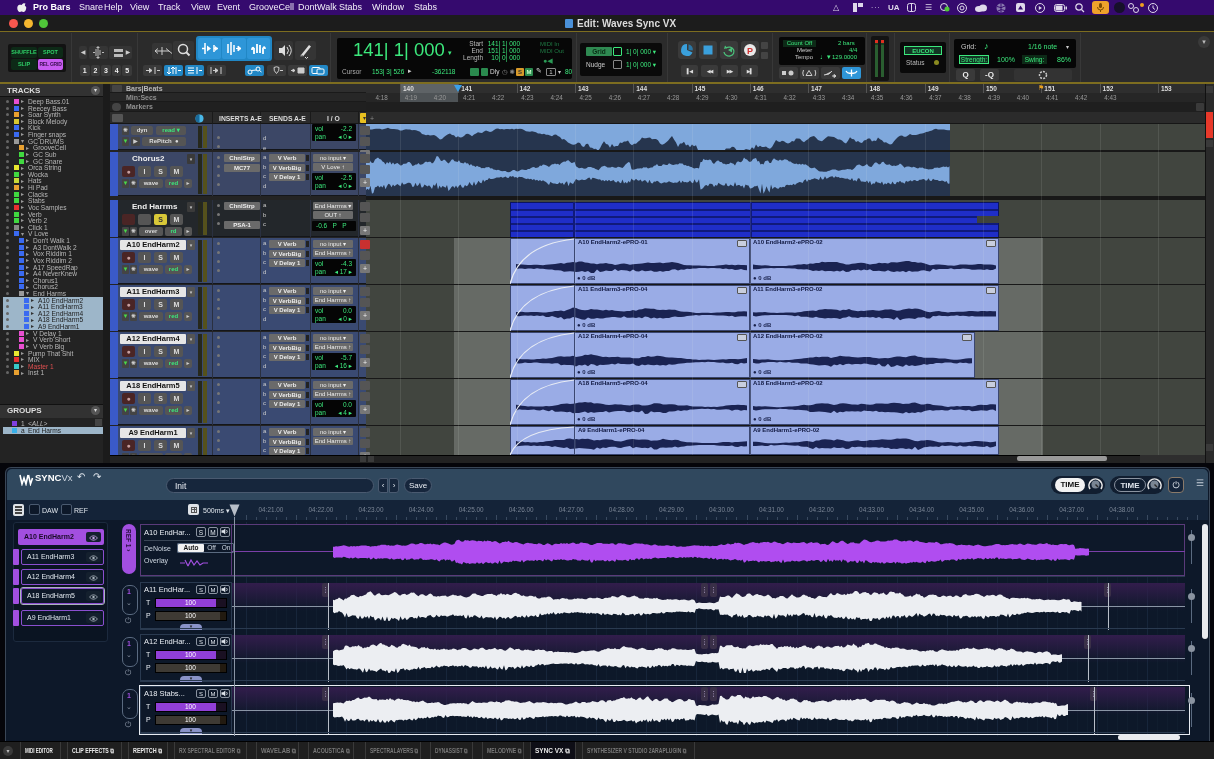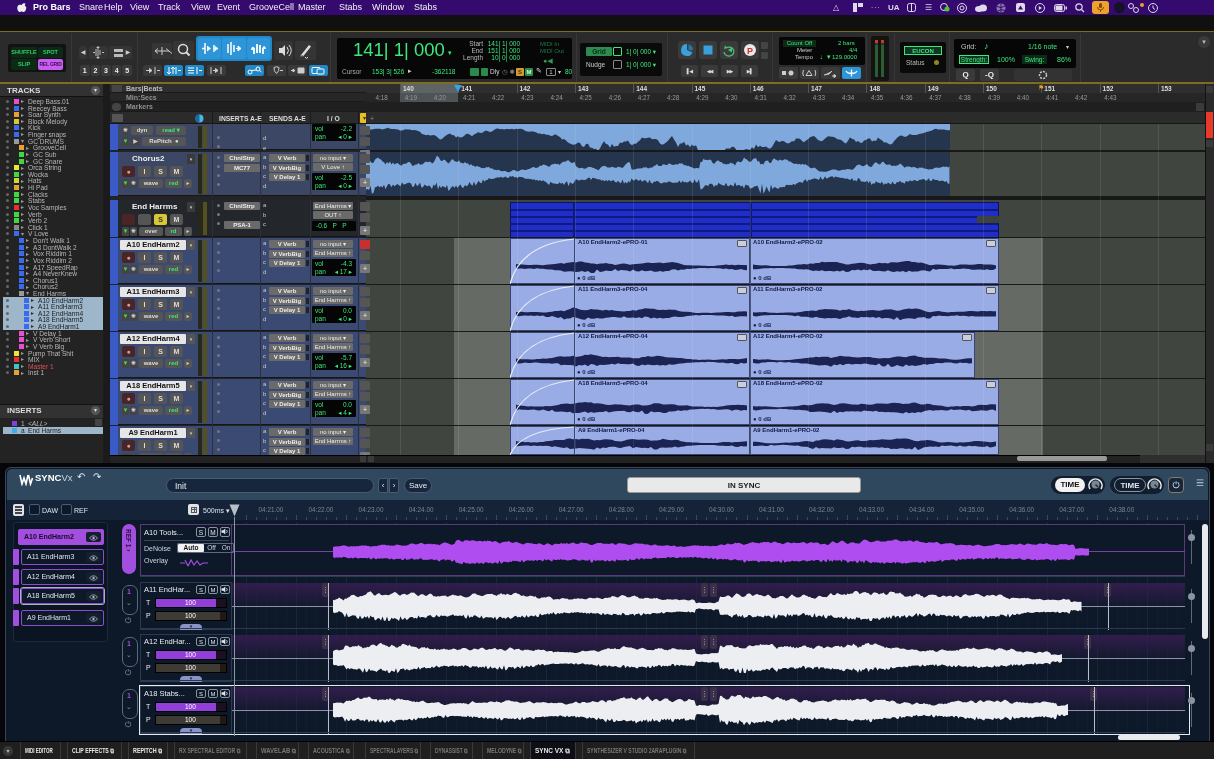--- a/index.html
+++ b/index.html
@@ -12,21 +12,21 @@
         <path d="M5,2.5 C6,1 8,1 8.6,1.8 C7.5,2.6 7.6,4 8.8,4.6 C9.6,5 9.3,7.8 8,9.3 C7.2,10.2 6.4,10.2 5.5,9.8 C4.8,9.5 4.4,9.5 3.6,9.8 C2.7,10.2 1.9,10.1 1.2,9.1 C-0.2,7.2 0,4 1.8,3 C2.7,2.5 3.8,2.6 4.6,3 Z" fill="#eee"></path>
       </svg>
       <div class="tx" style="left:33px;top:2px;color:#fff;font-size:9px;font-weight:bold;">Pro Bars</div>
       <div class="tx" style="left:79px;top:2px;color:#f2eef8;font-size:9px;">Snare</div>
       <div class="tx" style="left:104px;top:2px;color:#f2eef8;font-size:9px;">Help</div>
       <div class="tx" style="left:130px;top:2px;color:#f2eef8;font-size:9px;">View</div>
       <div class="tx" style="left:158px;top:2px;color:#f2eef8;font-size:9px;">Track</div>
       <div class="tx" style="left:191px;top:2px;color:#f2eef8;font-size:9px;">View</div>
       <div class="tx" style="left:217px;top:2px;color:#f2eef8;font-size:9px;">Event</div>
       <div class="tx" style="left:249px;top:2px;color:#f2eef8;font-size:9px;">GrooveCell</div>
-      <div class="tx" style="left:298px;top:2px;color:#f2eef8;font-size:9px;">Master</div>
+      <div class="tx" style="left:298px;top:2px;color:#f2eef8;font-size:9px;">DontWalk</div>
       <div class="tx" style="left:339px;top:2px;color:#f2eef8;font-size:9px;">Stabs</div>
       <div class="tx" style="left:372px;top:2px;color:#f2eef8;font-size:9px;">Window</div>
       <div class="tx" style="left:414px;top:2px;color:#f2eef8;font-size:9px;">Stabs</div>
       <div class="tx" style="left:833px;top:2.5px;color:#ded8ea;font-size:8px;">△</div>
       <svg class="ab" style="left:853px;top:3px;" width="10" height="9">
         <rect x="0" y="0" width="4" height="9" fill="#ded8ea"></rect>
         <rect x="5" y="0" width="5" height="4" fill="#ded8ea"></rect>
       </svg>
       <div class="tx" style="left:871px;top:1px;color:#ded8ea;font-size:8px;letter-spacing:1px;">...</div>
       <div class="tx" style="left:888px;top:2.5px;color:#ded8ea;font-size:8px;font-weight:bold;">UA</div>
@@ -76,20 +76,27 @@
       <div class="ab" style="left:1114px;top:2px;width:11px;height:11px;background:#16102a;border-radius:6px;"></div>
       <svg class="ab" style="left:1128px;top:2.5px;" width="12" height="10">
         <circle cx="3" cy="3" r="2.5" fill="none" stroke="#ded8ea"></circle>
         <circle cx="8" cy="7" r="2.5" fill="none" stroke="#ded8ea"></circle>
       </svg>
       <div class="ab" style="left:1140px;top:3px;width:4px;height:4px;background:#f0a020;border-radius:2px;"></div>
       <svg class="ab" style="left:1148px;top:2.5px;" width="10" height="10">
         <circle cx="5" cy="5" r="4.5" fill="none" stroke="#ded8ea"></circle>
         <path d="M5,2.5 L5,5 L7,6.5" stroke="#ded8ea" fill="none"></path>
       </svg>
+    </div>
+<div class="ab" style="left:0;top:15px;width:1214px;height:16px;background:#1c1c1c;">
+      <div class="ab" style="left:9px;top:4px;width:9px;height:9px;border-radius:5px;background:#f8574e;"></div>
+      <div class="ab" style="left:24px;top:4px;width:9px;height:9px;border-radius:5px;background:#f5b72f;"></div>
+      <div class="ab" style="left:39px;top:4px;width:9px;height:9px;border-radius:5px;background:#4fc639;"></div>
+      <div class="ab" style="left:565px;top:4px;width:8px;height:9px;background:#4a90d8;border-radius:1px;"></div>
+      <div class="tx" style="left:577px;top:3px;color:#dcdcdc;font-size:10px;font-weight:bold;">Edit: Waves Sync VX</div>
     </div>
 <div class="ab" style="left:0;top:31px;width:1214px;height:53px;background:#2b2b2b;border-top:1px solid #7d6d20;border-bottom:2px solid #7d6d20;overflow:hidden;">
       <div class="ab" style="left:71px;top:1px;width:1px;height:50px;background:#1c1c1c;border-right:1px solid #383838;"></div>
       <div class="ab" style="left:137px;top:1px;width:1px;height:50px;background:#1c1c1c;border-right:1px solid #383838;"></div>
       <div class="ab" style="left:330px;top:1px;width:1px;height:50px;background:#1c1c1c;border-right:1px solid #383838;"></div>
       <div class="ab" style="left:576px;top:1px;width:1px;height:50px;background:#1c1c1c;border-right:1px solid #383838;"></div>
       <div class="ab" style="left:667px;top:1px;width:1px;height:50px;background:#1c1c1c;border-right:1px solid #383838;"></div>
       <div class="ab" style="left:772px;top:1px;width:1px;height:50px;background:#1c1c1c;border-right:1px solid #383838;"></div>
       <div class="ab" style="left:866px;top:1px;width:1px;height:50px;background:#1c1c1c;border-right:1px solid #383838;"></div>
       <div class="ab" style="left:894px;top:1px;width:1px;height:50px;background:#1c1c1c;border-right:1px solid #383838;"></div>
@@ -470,21 +477,21 @@
       <div class="tx" style="left:28px;top:272.18px;color:#b8b8b8;font-size:6.6px;">MIX</div>
       <div class="ab" style="left:6px;top:280.8px;width:3px;height:3px;border-radius:2px;background:#666;"></div>
       <div class="ab" style="left:14px;top:279.8px;width:5px;height:5px;background:#38c8c8;"></div>
       <div class="tx" style="left:21px;top:278.1px;color:#999;font-size:6px;">▸</div>
       <div class="tx" style="left:28px;top:278.8px;color:#e05050;font-size:6.6px;">Master 1</div>
       <div class="ab" style="left:6px;top:287.42px;width:3px;height:3px;border-radius:2px;background:#666;"></div>
       <div class="ab" style="left:14px;top:286.42px;width:5px;height:5px;background:#e8a030;"></div>
       <div class="tx" style="left:21px;top:284.72px;color:#999;font-size:6px;">▸</div>
       <div class="tx" style="left:28px;top:285.42px;color:#b8b8b8;font-size:6.6px;">Inst 1</div>
       <div class="ab" style="left:0px;top:320px;width:103px;height:14px;background:#323232;border-top:1px solid #111;"></div>
-      <div class="tx" style="left:7px;top:322px;color:#ddd;font-size:8px;font-weight:bold;">INSERTS</div>
+      <div class="tx" style="left:7px;top:322px;color:#ddd;font-size:8px;font-weight:bold;">GROUPS</div>
       <div class="ab" style="left:91px;top:322px;width:9px;height:9px;background:#555;border-radius:5px;color:#ddd;font-size:6px;text-align:center;line-height:9px;">▾</div>
       <div class="ab" style="left:0px;top:334px;width:103px;height:45px;background:#232323;"></div>
       <div class="ab" style="left:12px;top:337px;width:5px;height:5px;background:#8040e0;"></div>
       <div class="tx" style="left:21px;top:335.5px;color:#bbb;font-size:6.6px;">1</div>
       <div class="tx" style="left:28px;top:335.5px;color:#bbb;font-size:6.6px;font-style:italic;">&lt;ALL&gt;</div>
       <div class="ab" style="left:3px;top:343px;width:100px;height:7px;background:#9db6c9;"></div>
       <div class="ab" style="left:12px;top:344px;width:5px;height:5px;background:#38b0e8;"></div>
       <div class="tx" style="left:21px;top:343px;color:#222;font-size:6.6px;">a</div>
       <div class="tx" style="left:28px;top:343px;color:#222;font-size:6.6px;">End Harms</div>
       <div class="ab" style="left:95px;top:335px;width:7px;height:7px;background:#444;"></div>
@@ -1022,21 +1029,20 @@
       <svg class="ab" style="left:19px;top:10px;" width="15" height="13" viewBox="0 0 15 13">
         <path d="M1,2 L3,11 L5,5 L7,11 L9,2 M9.5,2 L11.5,11 L13.5,5" stroke="#fff" stroke-width="1.6" fill="none"></path>
       </svg>
       <div class="tx" style="left:35px;top:9px;color:#fff;font-size:9.5px;font-weight:bold;">SYNC<span style="font-weight:normal;color:#cdd6e0;">Vx</span></div>
       <div class="tx" style="left:77px;top:8px;color:#dfe5ec;font-size:10px;">↶</div>
       <div class="tx" style="left:93px;top:8px;color:#dfe5ec;font-size:10px;">↷</div>
       <div class="ab" style="left:166px;top:15px;width:208px;height:15px;background:#16263c;border:1px solid #4a5a70;border-radius:8px;color:#e8ecf2;font-size:8.5px;line-height:14px;padding-left:8px;">Init</div>
       <div class="ab" style="left:378px;top:15px;width:10px;height:15px;background:#16263c;border:1px solid #4a5a70;border-radius:3px 0 0 3px;color:#dfe5ec;font-size:8px;text-align:center;line-height:14px;">‹</div>
       <div class="ab" style="left:389px;top:15px;width:10px;height:15px;background:#16263c;border:1px solid #4a5a70;border-radius:0 3px 3px 0;color:#dfe5ec;font-size:8px;text-align:center;line-height:14px;">›</div>
       <div class="ab" style="left:404px;top:15px;width:28px;height:15px;background:#16263c;border:1px solid #4a5a70;border-radius:8px;color:#e8ecf2;font-size:8px;text-align:center;line-height:14px;">Save</div>
-      <div class="ab" style="left:627px;top:14px;width:234px;height:16px;background:#e9e9e9;border:1px solid #999;border-radius:3px;color:#1a1a1a;font-size:8px;font-weight:bold;text-align:center;line-height:15px;">IN SYNC</div>
       <div class="ab" style="left:1051px;top:13px;width:54px;height:18px;background:#111e30;border-radius:9px;"></div>
       <div class="ab" style="left:1055px;top:15px;width:30px;height:14px;background:#f2f2f2;border-radius:7px;color:#111;font-size:8px;font-weight:bold;text-align:center;line-height:14px;">TIME</div>
       <svg class="ab" style="left:1088px;top:14px;" width="15" height="15" viewBox="0 0 15 15">
         <path d="M2,12 a6.5,6.5 0 1 1 11,0" stroke="#e8e8e8" stroke-width="1.6" fill="none"></path>
         <circle cx="7.5" cy="7.5" r="4" fill="#7a8694"></circle>
         <line x1="7.5" y1="7.5" x2="10" y2="10" stroke="#2a2a2a" stroke-width="1.4"></line>
       </svg>
       <div class="ab" style="left:1110px;top:13px;width:54px;height:18px;background:#111e30;border-radius:9px;"></div>
       <div class="ab" style="left:1114px;top:15px;width:32px;height:14px;background:#111e30;border:1px solid #8a93a0;border-radius:7px;color:#dfe5ec;font-size:8px;font-weight:bold;text-align:center;line-height:13px;">TIME</div>
       <svg class="ab" style="left:1147px;top:14px;" width="15" height="15" viewBox="0 0 15 15">
@@ -1302,21 +1308,21 @@
       <div class="ab" style="left:1166.92px;top:59px;width:1px;height:214px;background:#101d2e;"></div>
       <div class="ab" style="left:1176.9299999999998px;top:59px;width:1px;height:214px;background:#101d2e;"></div>
       <div class="ab" style="left:140px;top:61px;width:1045px;height:52px;border:1px solid #5a3a7a;background:#0d1829;"></div>
       <div class="ab" style="left:232px;top:88px;width:953px;height:1px;background:#7a3fa8;"></div>
       <svg class="ab" style="left:0;top:76px;" width="1214" height="26" viewBox="0 -13 1214 26">
         <path d="M333.0,-5.3 L334.5,-5.2 L336.0,-5.7 L337.5,-5.6 L339.0,-5.7 L340.5,-5.9 L342.0,-6.2 L343.5,-6.8 L345.0,-6.6 L346.5,-6.0 L348.0,-5.6 L349.5,-5.2 L351.0,-5.9 L352.5,-5.5 L354.0,-6.1 L355.5,-5.5 L357.0,-5.9 L358.5,-5.7 L360.0,-6.3 L361.5,-6.5 L363.0,-6.5 L364.5,-6.4 L366.0,-6.6 L367.5,-6.1 L369.0,-5.9 L370.5,-5.3 L372.0,-5.8 L373.5,-5.8 L375.0,-6.1 L376.5,-5.8 L378.0,-6.6 L379.5,-6.5 L381.0,-7.2 L382.5,-7.2 L384.0,-7.3 L385.5,-7.3 L387.0,-6.5 L388.5,-7.1 L390.0,-6.3 L391.5,-6.5 L393.0,-6.3 L394.5,-6.6 L396.0,-7.3 L397.5,-7.5 L399.0,-7.1 L400.5,-6.8 L402.0,-6.2 L403.5,-6.4 L405.0,-6.2 L406.5,-6.6 L408.0,-7.1 L409.5,-7.8 L411.0,-8.4 L412.5,-8.5 L414.0,-8.3 L415.5,-7.6 L417.0,-7.8 L418.5,-8.1 L420.0,-9.1 L421.5,-8.9 L423.0,-8.4 L424.5,-7.7 L426.0,-7.7 L427.5,-8.2 L429.0,-7.9 L430.5,-8.5 L432.0,-7.6 L433.5,-8.2 L435.0,-7.8 L436.5,-7.6 L438.0,-7.5 L439.5,-6.8 L441.0,-8.1 L442.5,-8.7 L444.0,-9.5 L445.5,-9.4 L447.0,-9.1 L448.5,-8.6 L450.0,-7.7 L451.5,-7.2 L453.0,-7.6 L454.5,-8.2 L456.0,-11.3 L457.5,-12.0 L459.0,-12.2 L460.5,-11.0 L462.0,-10.2 L463.5,-10.4 L465.0,-12.1 L466.5,-11.5 L468.0,-11.7 L469.5,-10.9 L471.0,-11.6 L472.5,-11.8 L474.0,-11.5 L475.5,-11.2 L477.0,-10.6 L478.5,-11.3 L480.0,-11.1 L481.5,-11.0 L483.0,-10.3 L484.5,-11.4 L486.0,-10.4 L487.5,-11.5 L489.0,-10.9 L490.5,-11.1 L492.0,-10.0 L493.5,-10.4 L495.0,-10.9 L496.5,-10.5 L498.0,-9.4 L499.5,-8.5 L501.0,-9.1 L502.5,-10.0 L504.0,-10.0 L505.5,-10.4 L507.0,-10.0 L508.5,-11.2 L510.0,-10.1 L511.5,-9.4 L513.0,-8.9 L514.5,-9.8 L516.0,-10.1 L517.5,-9.7 L519.0,-9.1 L520.5,-8.4 L522.0,-8.0 L523.5,-7.6 L525.0,-8.6 L526.5,-9.0 L528.0,-9.3 L529.5,-8.7 L531.0,-8.8 L532.5,-8.6 L534.0,-8.1 L535.5,-8.0 L537.0,-7.8 L538.5,-8.7 L540.0,-8.4 L541.5,-7.9 L543.0,-7.0 L544.5,-7.1 L546.0,-7.9 L547.5,-8.8 L549.0,-8.3 L550.5,-7.4 L552.0,-6.5 L553.5,-7.5 L555.0,-8.3 L556.5,-8.2 L558.0,-8.0 L559.5,-8.1 L561.0,-9.1 L562.5,-8.3 L564.0,-8.8 L565.5,-8.3 L567.0,-9.0 L568.5,-7.9 L570.0,-8.5 L571.5,-8.9 L573.0,-9.5 L574.5,-9.1 L576.0,-7.9 L577.5,-8.2 L579.0,-8.3 L580.5,-9.4 L582.0,-9.6 L583.5,-9.0 L585.0,-9.0 L586.5,-8.8 L588.0,-8.6 L589.5,-7.6 L591.0,-6.9 L592.5,-7.0 L594.0,-7.7 L595.5,-8.3 L597.0,-9.1 L598.5,-9.1 L600.0,-9.1 L601.5,-8.9 L603.0,-8.3 L604.5,-8.2 L606.0,-8.2 L607.5,-8.3 L609.0,-7.9 L610.5,-8.5 L612.0,-8.8 L613.5,-8.5 L615.0,-7.3 L616.5,-7.5 L618.0,-8.7 L619.5,-8.7 L621.0,-8.8 L622.5,-8.2 L624.0,-8.6 L625.5,-8.1 L627.0,-7.6 L628.5,-7.2 L630.0,-6.9 L631.5,-7.6 L633.0,-7.9 L634.5,-8.8 L636.0,-8.8 L637.5,-8.6 L639.0,-8.5 L640.5,-8.3 L642.0,-8.6 L643.5,-8.1 L645.0,-7.5 L646.5,-7.7 L648.0,-7.4 L649.5,-7.1 L651.0,-6.4 L652.5,-6.7 L654.0,-7.5 L655.5,-7.4 L657.0,-6.7 L658.5,-6.2 L660.0,-6.6 L661.5,-6.2 L663.0,-6.3 L664.5,-6.2 L666.0,-6.7 L667.5,-6.8 L669.0,-6.5 L670.5,-6.1 L672.0,-6.1 L673.5,-6.4 L675.0,-6.2 L676.5,-5.3 L678.0,-5.2 L679.5,-5.6 L681.0,-5.8 L682.5,-5.2 L684.0,-5.3 L685.5,-5.3 L687.0,-5.8 L688.5,-5.7 L690.0,-5.9 L691.5,-6.2 L693.0,-6.5 L694.5,-6.7 L696.0,-6.4 L697.5,-6.4 L699.0,-6.5 L700.5,-6.1 L702.0,-6.3 L703.5,-5.7 L705.0,-6.4 L706.5,-6.1 L708.0,-6.2 L709.5,-5.8 L711.0,-5.7 L712.5,-6.2 L714.0,-6.1 L715.5,-6.1 L717.0,-5.9 L718.5,-6.7 L720.0,-7.2 L721.5,-7.7 L723.0,-6.9 L724.5,-7.1 L726.0,-7.6 L727.5,-8.4 L729.0,-8.3 L730.5,-7.4 L732.0,-8.0 L733.5,-8.1 L735.0,-9.4 L736.5,-8.8 L738.0,-9.2 L739.5,-9.0 L741.0,-8.5 L742.5,-7.7 L744.0,-6.9 L745.5,-7.7 L747.0,-8.1 L748.5,-8.5 L750.0,-9.2 L751.5,-9.4 L753.0,-10.0 L754.5,-9.6 L756.0,-9.1 L757.5,-9.2 L759.0,-8.4 L760.5,-9.4 L762.0,-9.6 L763.5,-10.1 L765.0,-9.9 L766.5,-9.7 L768.0,-10.2 L769.5,-9.6 L771.0,-9.1 L772.5,-9.5 L774.0,-10.5 L775.5,-10.2 L777.0,-9.6 L778.5,-9.1 L780.0,-9.0 L781.5,-8.2 L783.0,-7.7 L784.5,-8.4 L786.0,-9.3 L787.5,-10.1 L789.0,-9.4 L790.5,-9.0 L792.0,-8.8 L793.5,-9.6 L795.0,-9.2 L796.5,-9.1 L798.0,-8.9 L799.5,-9.0 L801.0,-9.4 L802.5,-9.7 L804.0,-9.9 L805.5,-9.1 L807.0,-8.3 L808.5,-9.1 L810.0,-9.6 L811.5,-9.9 L813.0,-8.9 L814.5,-9.3 L816.0,-9.6 L817.5,-9.6 L819.0,-8.7 L820.5,-7.5 L822.0,-8.0 L823.5,-8.1 L825.0,-8.2 L826.5,-7.3 L828.0,-6.9 L829.5,-8.1 L831.0,-9.5 L832.5,-10.7 L834.0,-10.2 L835.5,-9.2 L837.0,-8.7 L838.5,-9.2 L840.0,-10.4 L841.5,-11.2 L843.0,-11.2 L844.5,-9.9 L846.0,-8.9 L847.5,-8.0 L849.0,-8.5 L850.5,-9.5 L852.0,-9.5 L853.5,-9.7 L855.0,-8.8 L856.5,-8.8 L858.0,-8.5 L859.5,-8.6 L861.0,-9.9 L862.5,-11.2 L864.0,-12.5 L865.5,-12.3 L867.0,-11.8 L868.5,-10.7 L870.0,-10.1 L871.5,-9.7 L873.0,-10.2 L874.5,-10.5 L876.0,-11.3 L877.5,-11.4 L879.0,-11.2 L880.5,-10.4 L882.0,-10.5 L883.5,-10.6 L885.0,-10.5 L886.5,-10.7 L888.0,-11.6 L889.5,-11.2 L891.0,-11.6 L892.5,-11.6 L894.0,-12.6 L895.5,-12.5 L897.0,-12.6 L898.5,-11.6 L900.0,-10.9 L901.5,-10.6 L903.0,-10.8 L904.5,-11.3 L906.0,-10.4 L907.5,-11.2 L909.0,-11.6 L910.5,-11.5 L912.0,-10.9 L913.5,-10.1 L915.0,-11.1 L916.5,-11.6 L918.0,-11.3 L919.5,-10.2 L921.0,-10.1 L922.5,-9.8 L924.0,-9.6 L925.5,-8.9 L927.0,-8.9 L928.5,-9.7 L930.0,-9.7 L931.5,-9.5 L933.0,-9.5 L934.5,-9.2 L936.0,-10.2 L937.5,-9.7 L939.0,-9.1 L940.5,-7.7 L942.0,-7.7 L943.5,-8.3 L945.0,-8.5 L946.5,-8.7 L948.0,-8.6 L949.5,-9.0 L951.0,-8.7 L952.5,-8.4 L954.0,-8.0 L955.5,-7.0 L957.0,-6.5 L958.5,-7.0 L960.0,-6.9 L961.5,-7.5 L963.0,-7.1 L964.5,-6.9 L966.0,-6.7 L967.5,-6.8 L969.0,-7.2 L970.5,-6.7 L972.0,-6.4 L973.5,-6.0 L975.0,-6.7 L976.5,-7.1 L978.0,-7.6 L979.5,-7.0 L981.0,-6.5 L982.5,-6.0 L984.0,-5.8 L985.5,-5.8 L987.0,-6.1 L988.5,-6.2 L990.0,-6.4 L991.5,-6.4 L993.0,-7.0 L994.5,-7.4 L996.0,-7.9 L997.5,-8.0 L999.0,-7.9 L1000.5,-7.3 L1002.0,-6.8 L1003.5,-6.9 L1005.0,-6.8 L1006.5,-6.9 L1008.0,-7.0 L1009.5,-7.6 L1011.0,-7.7 L1012.5,-8.0 L1014.0,-7.4 L1015.5,-7.4 L1017.0,-7.3 L1018.5,-8.1 L1020.0,-8.5 L1021.5,-7.9 L1023.0,-7.3 L1024.5,-7.1 L1026.0,-7.8 L1027.5,-8.6 L1029.0,-8.2 L1030.5,-7.9 L1032.0,-7.4 L1033.5,-7.5 L1035.0,-7.2 L1036.5,-7.2 L1038.0,-7.9 L1039.5,-8.5 L1041.0,-8.4 L1042.5,-8.1 L1044.0,-8.1 L1045.5,-8.6 L1047.0,-8.9 L1048.5,-7.7 L1050.0,-7.8 L1051.5,-7.1 L1053.0,-7.4 L1054.5,-6.9 L1056.0,-6.9 L1057.5,-6.8 L1059.0,-7.5 L1060.5,-7.9 L1062.0,-8.1 L1063.5,-7.8 L1065.0,-8.0 L1066.5,-7.9 L1068.0,-7.1 L1069.5,-6.7 L1071.0,-7.2 L1072.5,-7.4 L1074.0,-6.9 L1075.5,-3.1 L1077.0,-3.5 L1078.5,-3.6 L1080.0,-3.9 L1081.5,-3.8 L1083.0,-3.7 L1084.5,-3.5 L1086.0,-3.2 L1087.5,-3.4 L1089.0,-3.3 L1089.0,3.2 L1087.5,3.6 L1086.0,3.8 L1084.5,3.3 L1083.0,3.3 L1081.5,3.2 L1080.0,3.6 L1078.5,3.4 L1077.0,3.5 L1075.5,3.0 L1074.0,7.7 L1072.5,7.3 L1071.0,6.9 L1069.5,8.3 L1068.0,7.9 L1066.5,7.5 L1065.0,7.2 L1063.5,7.5 L1062.0,7.6 L1060.5,7.5 L1059.0,8.0 L1057.5,6.6 L1056.0,8.7 L1054.5,8.8 L1053.0,7.1 L1051.5,8.7 L1050.0,8.0 L1048.5,7.3 L1047.0,6.9 L1045.5,7.2 L1044.0,7.7 L1042.5,7.7 L1041.0,7.4 L1039.5,8.0 L1038.0,7.8 L1036.5,8.5 L1035.0,7.0 L1033.5,8.1 L1032.0,8.1 L1030.5,7.5 L1029.0,7.1 L1027.5,6.6 L1026.0,7.4 L1024.5,8.0 L1023.0,7.7 L1021.5,7.4 L1020.0,6.3 L1018.5,6.6 L1017.0,7.0 L1015.5,7.1 L1014.0,7.0 L1012.5,7.5 L1011.0,6.5 L1009.5,6.5 L1008.0,6.6 L1006.5,7.0 L1005.0,7.1 L1003.5,6.5 L1002.0,6.8 L1000.5,6.2 L999.0,7.4 L997.5,5.5 L996.0,5.5 L994.5,6.9 L993.0,6.3 L991.5,6.9 L990.0,6.1 L988.5,7.0 L987.0,7.1 L985.5,5.7 L984.0,7.5 L982.5,7.3 L981.0,6.2 L979.5,6.4 L978.0,5.9 L976.5,6.7 L975.0,6.9 L973.5,7.7 L972.0,6.1 L970.5,7.2 L969.0,6.9 L967.5,6.5 L966.0,7.6 L964.5,7.6 L963.0,6.8 L961.5,7.4 L960.0,8.1 L958.5,6.7 L957.0,8.9 L955.5,8.6 L954.0,7.6 L952.5,7.6 L951.0,7.5 L949.5,8.4 L948.0,8.1 L946.5,8.2 L945.0,8.1 L943.5,9.1 L942.0,10.0 L940.5,7.5 L939.0,9.0 L937.5,8.7 L936.0,9.5 L934.5,9.7 L933.0,9.6 L931.5,9.1 L930.0,9.8 L928.5,10.1 L927.0,8.6 L925.5,11.3 L924.0,10.8 L922.5,9.4 L921.0,10.7 L919.5,10.7 L918.0,10.6 L916.5,9.7 L915.0,10.4 L913.5,9.7 L912.0,10.8 L910.5,10.3 L909.0,10.9 L907.5,10.9 L906.0,11.7 L904.5,10.7 L903.0,11.4 L901.5,11.6 L900.0,10.4 L898.5,10.7 L897.0,9.7 L895.5,11.7 L894.0,9.7 L892.5,10.7 L891.0,10.9 L889.5,11.0 L888.0,10.6 L886.5,10.2 L885.0,11.6 L883.5,11.4 L882.0,10.0 L880.5,11.4 L879.0,10.4 L877.5,10.7 L876.0,10.1 L874.5,10.8 L873.0,9.7 L871.5,11.3 L870.0,10.8 L868.5,10.1 L867.0,8.8 L865.5,8.2 L864.0,11.5 L862.5,9.0 L861.0,10.1 L859.5,8.3 L858.0,11.1 L856.5,10.7 L855.0,8.5 L853.5,9.5 L852.0,9.6 L850.5,9.0 L849.0,10.3 L847.5,10.7 L846.0,8.5 L844.5,8.6 L843.0,7.2 L841.5,10.3 L840.0,7.7 L838.5,8.8 L837.0,8.3 L835.5,8.7 L834.0,7.6 L832.5,9.9 L831.0,8.3 L829.5,9.6 L828.0,6.8 L826.5,10.3 L825.0,9.5 L823.5,7.8 L822.0,9.6 L820.5,10.1 L819.0,8.3 L817.5,8.1 L816.0,8.1 L814.5,8.8 L813.0,8.8 L811.5,8.0 L810.0,9.0 L808.5,8.8 L807.0,9.7 L805.5,8.7 L804.0,8.3 L802.5,8.5 L801.0,8.9 L799.5,9.4 L798.0,9.5 L796.5,8.7 L795.0,9.4 L793.5,9.1 L792.0,8.5 L790.5,9.8 L789.0,9.4 L787.5,9.5 L786.0,9.7 L784.5,10.7 L783.0,7.6 L781.5,11.0 L780.0,10.2 L778.5,8.7 L777.0,9.7 L775.5,9.1 L774.0,9.8 L772.5,9.8 L771.0,10.2 L769.5,9.1 L768.0,9.0 L766.5,9.6 L765.0,9.4 L763.5,9.1 L762.0,9.5 L760.5,9.0 L759.0,10.6 L757.5,9.6 L756.0,8.6 L754.5,9.1 L753.0,8.5 L751.5,8.9 L750.0,9.1 L748.5,9.6 L747.0,7.9 L745.5,10.1 L744.0,10.8 L742.5,7.5 L741.0,8.8 L739.5,8.1 L738.0,8.6 L736.5,7.8 L735.0,7.0 L733.5,7.7 L732.0,8.0 L730.5,8.4 L729.0,7.8 L727.5,7.0 L726.0,7.5 L724.5,6.8 L723.0,7.7 L721.5,6.8 L720.0,6.9 L718.5,7.3 L717.0,7.9 L715.5,5.9 L714.0,7.3 L712.5,7.0 L711.0,5.5 L709.5,7.0 L708.0,6.4 L706.5,5.8 L705.0,5.9 L703.5,6.4 L702.0,5.9 L700.5,5.7 L699.0,5.3 L697.5,6.0 L696.0,5.1 L694.5,4.7 L693.0,6.1 L691.5,5.0 L690.0,5.3 L688.5,5.4 L687.0,5.3 L685.5,5.8 L684.0,5.1 L682.5,5.9 L681.0,5.3 L679.5,5.3 L678.0,6.0 L676.5,5.9 L675.0,5.8 L673.5,5.0 L672.0,5.3 L670.5,5.8 L669.0,5.2 L667.5,4.9 L666.0,6.2 L664.5,5.9 L663.0,5.9 L661.5,5.9 L660.0,5.9 L658.5,6.4 L657.0,6.3 L655.5,5.6 L654.0,5.7 L652.5,6.3 L651.0,7.2 L649.5,6.6 L648.0,6.9 L646.5,6.4 L645.0,6.8 L643.5,7.6 L642.0,6.0 L640.5,6.5 L639.0,7.9 L637.5,6.6 L636.0,6.6 L634.5,8.2 L633.0,7.8 L631.5,8.3 L630.0,6.7 L628.5,9.0 L627.0,8.8 L625.5,7.7 L624.0,8.0 L622.5,8.5 L621.0,8.3 L619.5,8.2 L618.0,8.3 L616.5,7.3 L615.0,9.9 L613.5,8.7 L612.0,8.3 L610.5,8.9 L609.0,9.5 L607.5,8.0 L606.0,9.3 L604.5,9.3 L603.0,7.9 L601.5,8.6 L600.0,8.4 L598.5,8.6 L597.0,8.3 L595.5,9.2 L594.0,7.5 L592.5,10.4 L591.0,10.4 L589.5,7.3 L588.0,8.7 L586.5,8.4 L585.0,8.5 L583.5,8.0 L582.0,7.4 L580.5,8.8 L579.0,8.5 L577.5,8.6 L576.0,7.6 L574.5,7.5 L573.0,7.1 L571.5,8.3 L570.0,8.0 L568.5,8.5 L567.0,8.4 L565.5,8.0 L564.0,7.5 L562.5,7.9 L561.0,7.1 L559.5,8.1 L558.0,7.6 L556.5,7.9 L555.0,7.9 L553.5,7.2 L552.0,9.6 L550.5,8.8 L549.0,7.8 L547.5,7.4 L546.0,8.4 L544.5,6.9 L543.0,9.4 L541.5,8.6 L540.0,7.9 L538.5,8.0 L537.0,9.0 L535.5,7.7 L534.0,8.9 L532.5,8.5 L531.0,8.4 L529.5,8.7 L528.0,8.2 L526.5,8.5 L525.0,9.2 L523.5,10.4 L522.0,7.7 L520.5,10.0 L519.0,9.4 L517.5,9.2 L516.0,8.8 L514.5,9.3 L513.0,8.5 L511.5,10.1 L510.0,9.6 L508.5,10.4 L507.0,10.1 L505.5,9.9 L504.0,9.5 L502.5,10.7 L501.0,11.7 L499.5,8.4 L498.0,11.9 L496.5,10.9 L495.0,10.3 L493.5,11.3 L492.0,11.8 L490.5,10.5 L489.0,11.3 L487.5,10.8 L486.0,10.0 L484.5,11.1 L483.0,12.3 L481.5,10.5 L480.0,11.6 L478.5,11.5 L477.0,10.2 L475.5,11.7 L474.0,11.5 L472.5,11.2 L471.0,11.4 L469.5,12.0 L468.0,11.1 L466.5,11.4 L465.0,10.8 L463.5,10.0 L462.0,12.5 L460.5,11.6 L459.0,11.5 L457.5,10.4 L456.0,11.0 L454.5,7.8 L453.0,9.3 L451.5,9.6 L450.0,7.4 L448.5,8.1 L447.0,7.5 L445.5,8.7 L444.0,6.9 L442.5,7.7 L441.0,7.7 L439.5,9.4 L438.0,8.7 L436.5,7.3 L435.0,8.2 L433.5,7.8 L432.0,7.2 L430.5,7.3 L429.0,7.8 L427.5,7.8 L426.0,7.9 L424.5,7.8 L423.0,7.9 L421.5,6.5 L420.0,6.2 L418.5,7.6 L417.0,7.3 L415.5,7.5 L414.0,7.8 L412.5,6.5 L411.0,6.4 L409.5,7.4 L408.0,7.6 L406.5,8.1 L405.0,6.1 L403.5,8.0 L402.0,8.2 L400.5,6.6 L399.0,7.1 L397.5,6.7 L396.0,6.9 L394.5,7.4 L393.0,7.6 L391.5,6.2 L390.0,7.5 L388.5,6.7 L387.0,6.2 L385.5,6.3 L384.0,6.2 L382.5,6.8 L381.0,6.2 L379.5,6.8 L378.0,6.2 L376.5,7.3 L375.0,7.0 L373.5,5.6 L372.0,7.1 L370.5,7.6 L369.0,5.6 L367.5,6.6 L366.0,6.1 L364.5,6.1 L363.0,6.0 L361.5,5.9 L360.0,5.9 L358.5,6.5 L357.0,6.3 L355.5,5.3 L354.0,5.9 L352.5,6.4 L351.0,5.6 L349.5,6.6 L348.0,6.1 L346.5,5.7 L345.0,5.0 L343.5,4.8 L342.0,5.8 L340.5,5.5 L339.0,5.5 L337.5,5.4 L336.0,5.4 L334.5,5.9 L333.0,5.1 Z" fill="#b04df0"></path>
       </svg>
       <div class="ab" style="left:122px;top:61px;width:14px;height:50px;background:#a24fe0;border-radius:7px;"></div>
       <div class="tx" style="left:125px;top:66px;color:#2a1040;font-size:6.5px;font-weight:bold;writing-mode:vertical-rl;">REF 1 ›</div>
       <div class="ab" style="left:140px;top:61px;width:92px;height:52px;background:#0d1829;border:1px solid #5a3a7a;"></div>
-      <div class="ab" style="left:144px;top:64px;width:60px;height:11px;color:#e8ecf2;font-size:7.5px;line-height:11px;overflow:hidden;">A10 Tools...</div>
+      <div class="ab" style="left:144px;top:64px;width:60px;height:11px;color:#e8ecf2;font-size:7.5px;line-height:11px;overflow:hidden;">A10 EndHar...</div>
       <div class="ab" style="left:196px;top:64px;width:10px;height:10px;background:#0d1829;border:1px solid #8a93a0;border-radius:2px;color:#dfe5ec;font-size:6.5px;text-align:center;line-height:9px;">S</div>
       <div class="ab" style="left:208px;top:64px;width:10px;height:10px;background:#0d1829;border:1px solid #8a93a0;border-radius:2px;color:#dfe5ec;font-size:6.5px;text-align:center;line-height:9px;">M</div>
       <div class="ab" style="left:220px;top:64px;width:10px;height:10px;background:#0d1829;border:1px solid #8a93a0;border-radius:2px;color:#dfe5ec;font-size:6.5px;text-align:center;line-height:9px;"><svg width="8" height="7" viewBox="0 0 8 7" style="vertical-align:0px;">
           <path d="M0.5,2.2 h1.8 l2,-1.7 v6 l-2,-1.7 h-1.8 Z" fill="#dfe5ec"></path>
           <path d="M5.5,2 q1.5,1.5 0,3" stroke="#dfe5ec" fill="none" stroke-width="0.8"></path>
         </svg></div>
       <div class="ab" style="left:144px;top:77px;width:85px;height:1px;background:#3a4656;"></div>
       <div class="tx" style="left:144px;top:82px;color:#cdd6e0;font-size:7px;">DeNoise</div>
       <div class="ab" style="left:177px;top:80px;width:57px;height:10px;border:1px solid #5a6a80;border-radius:1px;"></div>
       <div class="ab" style="left:178px;top:81px;width:26px;height:8px;background:#f2f2f2;border-radius:1px;color:#111;font-size:6.5px;font-weight:bold;text-align:center;line-height:8px;">Auto</div>

